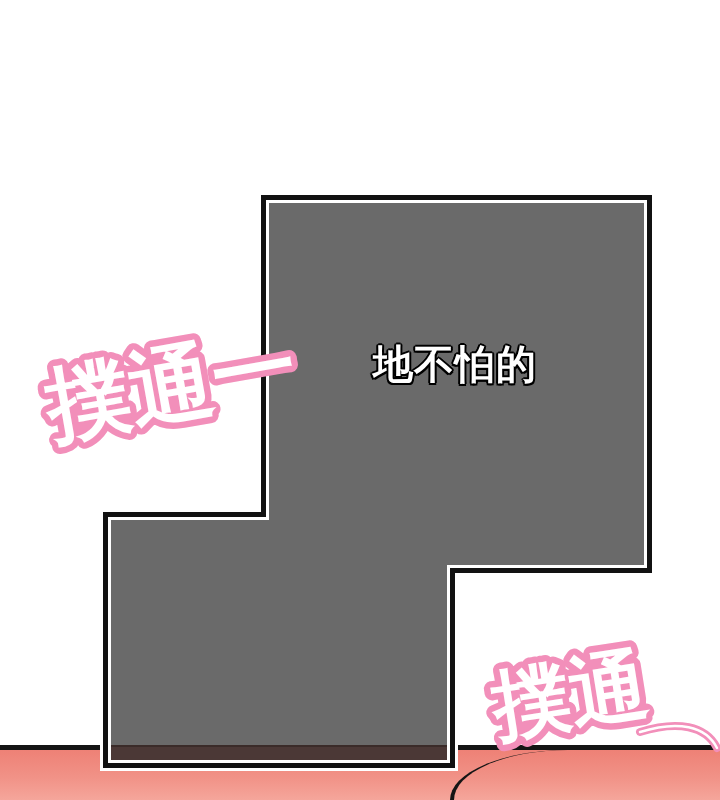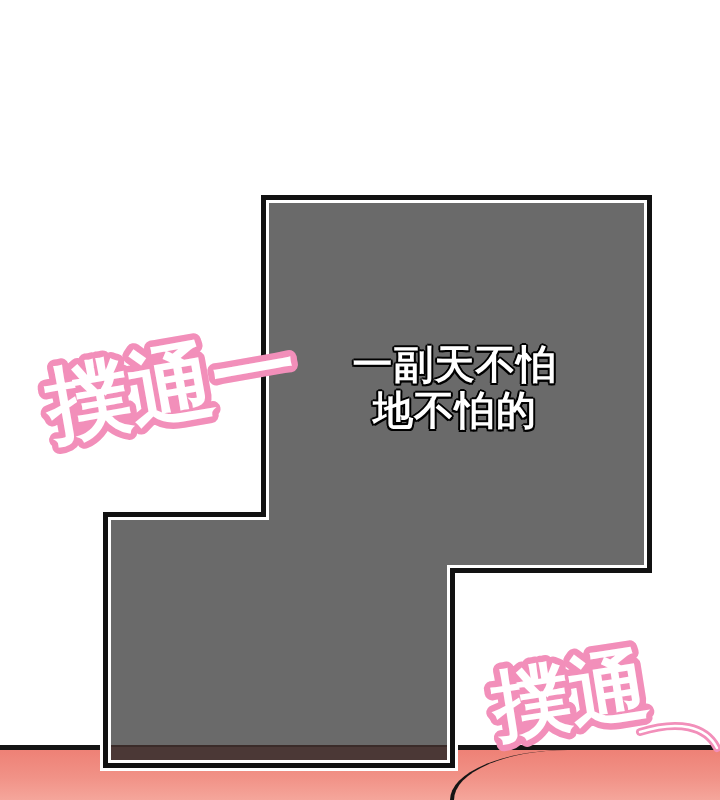--- a/index.html
+++ b/index.html
@@ -71,21 +71,20 @@
 
     <path fill="#ffffff" d="M266 200 L647 200 L647 568 L450 568 L450 763 L108 763 L108 517 L266 517 Z"></path>
 
     <path fill="#6a6a6a" d="M269 203 L644 203 L644 565 L447 565 L447 760 L111 760 L111 520 L269 520 Z"></path>
 
     <rect x="111" y="745" width="336" height="15" fill="#4b3836"></rect>
     <rect x="111" y="745" width="336" height="2" fill="#3a2b29"></rect>
   </svg>
 
   <div class="dlg dlg-top">
-    <div>一副天不怕</div>
     <div>地不怕的</div>
   </div>
 
   <svg class="sfx-svg" viewBox="0 0 720 800" aria-hidden="true">
     <text class="sfx sfx-left" x="52" y="436" transform="rotate(-10 52 436)">撲通一</text>
     <text class="sfx sfx-right" x="497" y="734" transform="rotate(-9 497 734)">撲通</text>
     <path class="swoosh-pink" d="M640 732 C 678 720, 706 726, 717 748"></path>
     <path class="swoosh-white" d="M640 732 C 678 720, 706 726, 717 748"></path>
   </svg>
 

